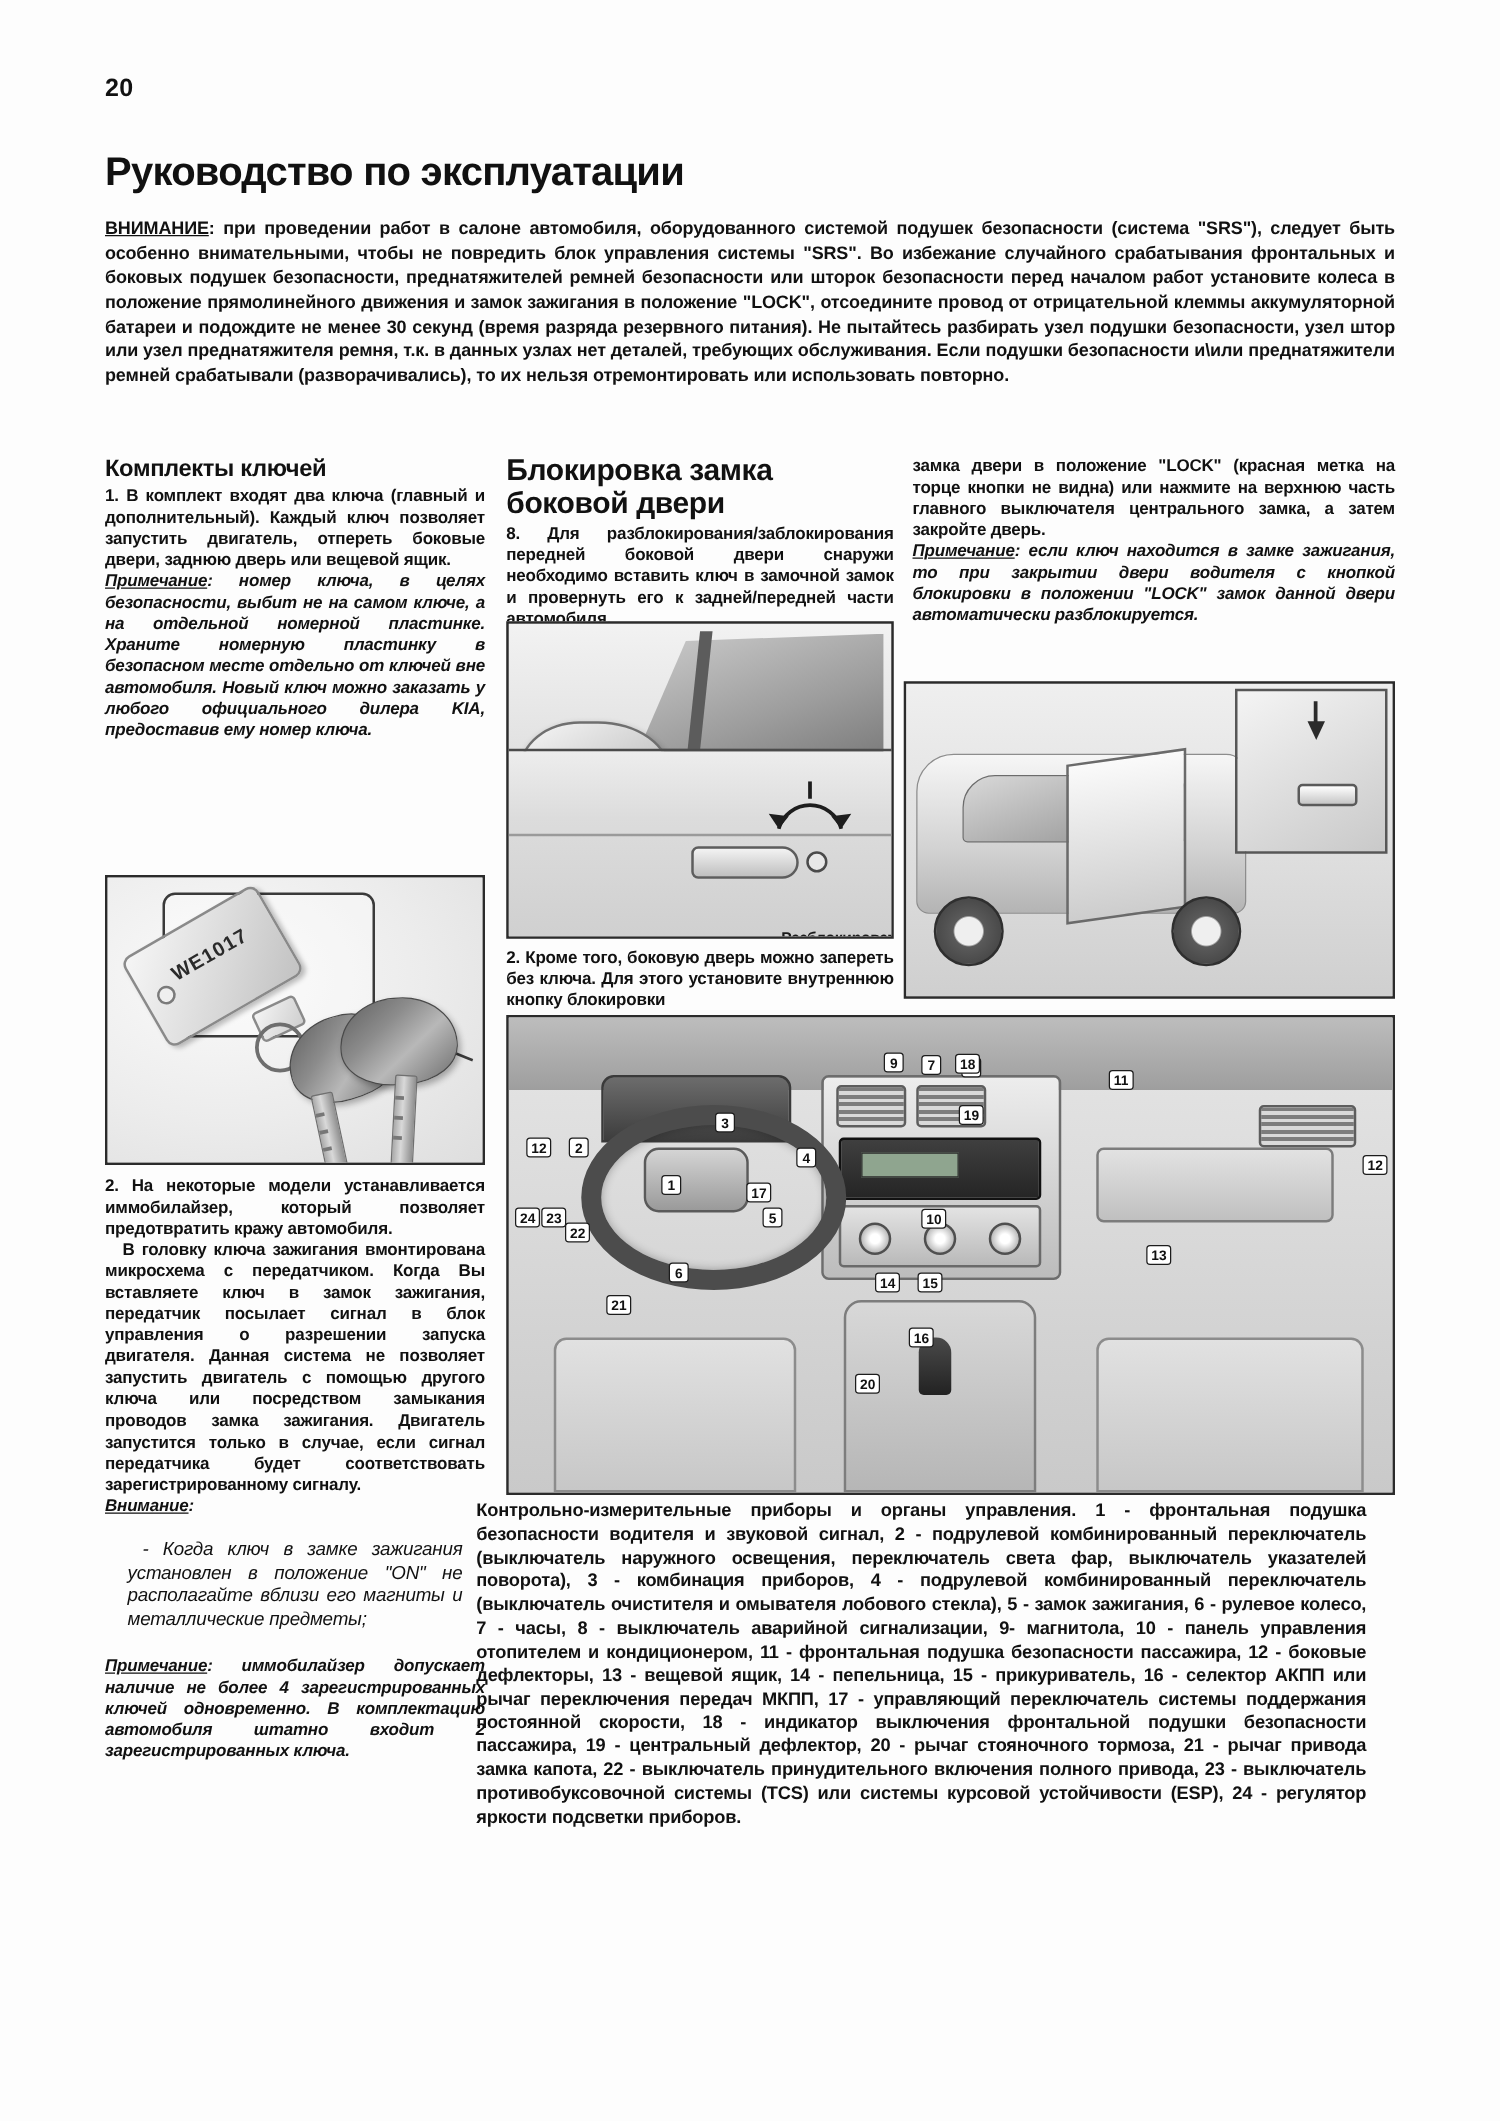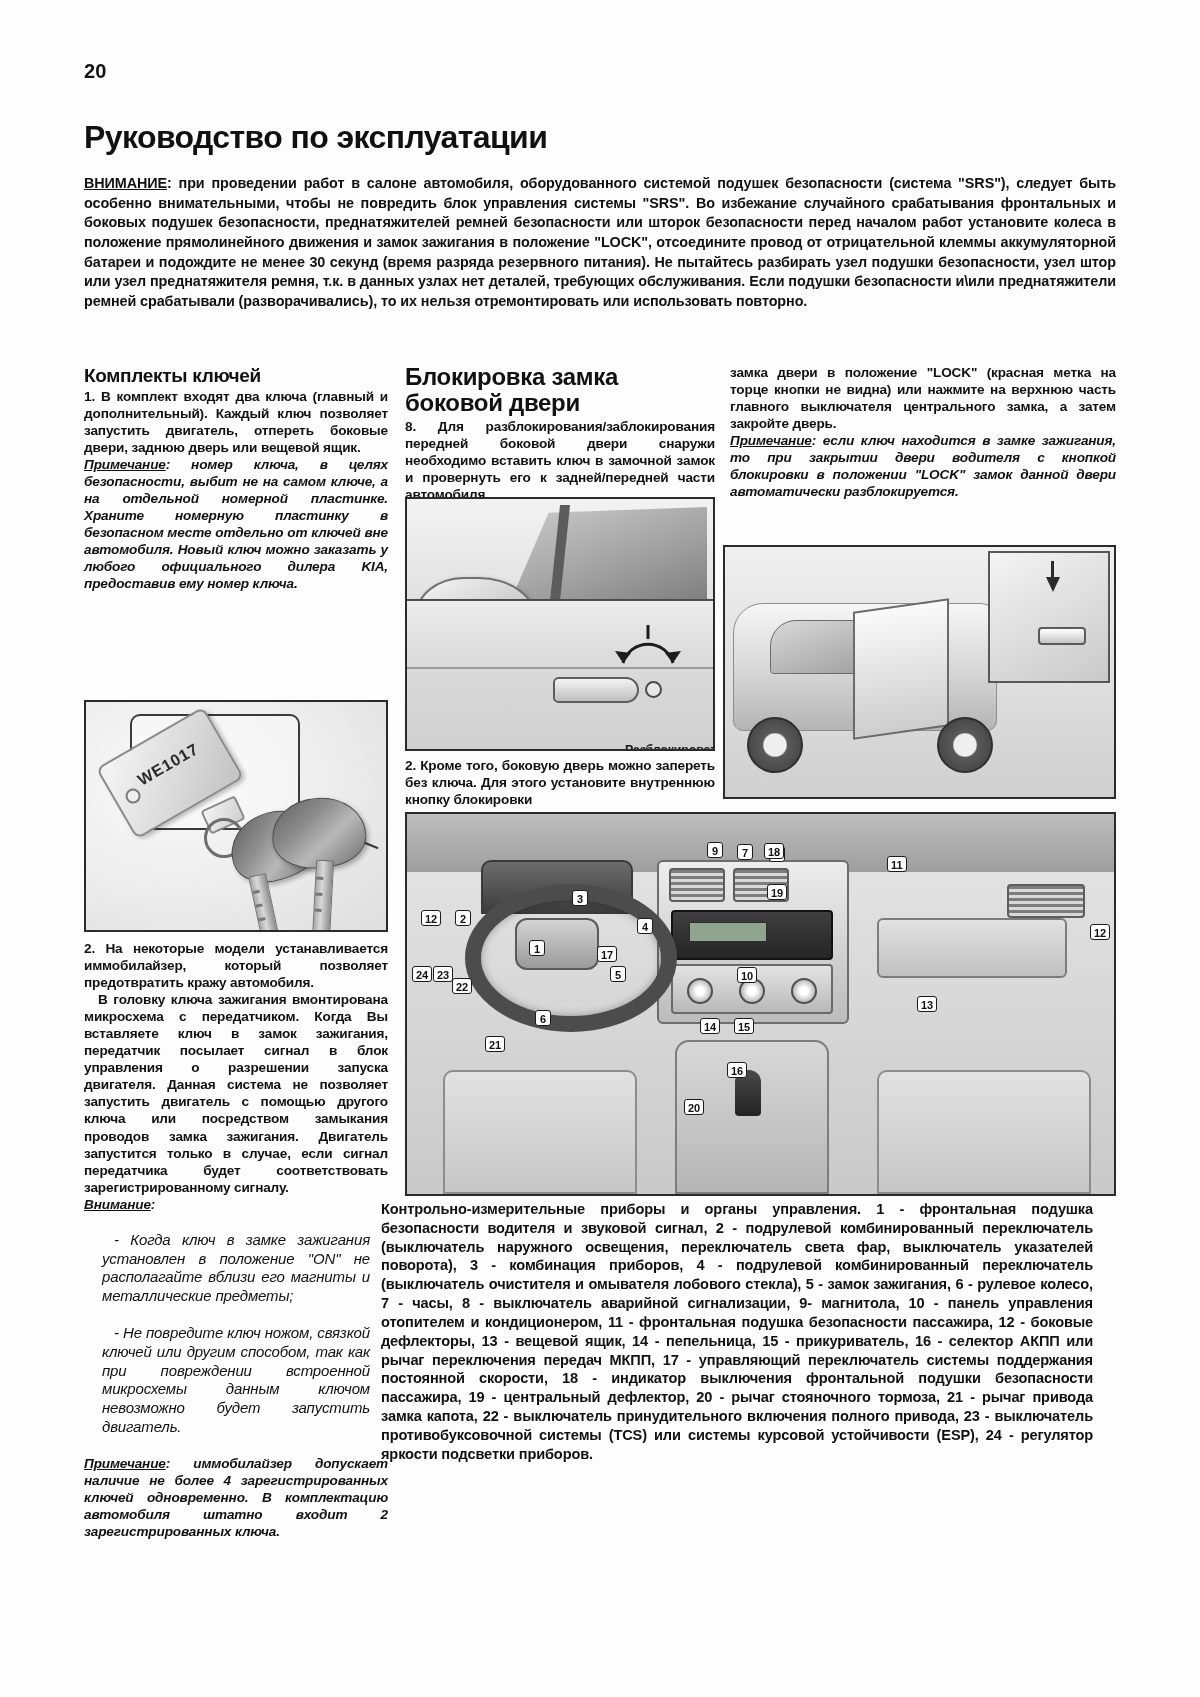--- a/index.html
+++ b/index.html
@@ -460,21 +460,20 @@
       <div class="blade-notch" style="left:0;top:32px;"></div>
       <div class="blade-notch" style="left:0;top:48px;"></div>
     </div>
   </div>
 
   <div class="col" style="left:84px; top:940px; width:304px;">
     <p class="body-text">2. На некоторые модели устанавливается иммобилайзер, который позволяет предотвратить кражу автомобиля.</p>
     <p class="body-text indent">В головку ключа зажигания вмонтирована микросхема с передатчиком. Когда Вы вставляете ключ в замок зажигания, передатчик посылает сигнал в блок управления о разрешении запуска двигателя. Данная система не позволяет запустить двигатель с помощью другого ключа или посредством замыкания проводов замка зажигания. Двигатель запустится только в случае, если сигнал передатчика будет соответствовать зарегистрированному сигналу.</p>
     <p class="note"><span class="note-lead">Внимание</span><span>:</span></p>
     <p class="bullet">- Когда ключ в замке зажигания установлен в положение "ON" не располагайте вблизи его магниты и металлические предметы;</p>
-    <p class="bullet">- Не повредите ключ ножом, связкой ключей или другим способом, так как при повреждении встроенной микросхемы данным ключом невозможно будет запустить двигатель.</p>
     <p class="note"><span class="note-lead">Примечание</span><span>: иммобилайзер допускает наличие не более 4 зарегистрированных ключей одновременно. В комплектацию автомобиля штатно входит 2 зарегистрированных ключа.</span></p>
   </div>
 
   <div class="col col-mid">
     <h2 class="section-title">Блокировка замка боковой двери</h2>
     <p class="body-text">8. Для разблокирования/заблокирования передней боковой двери снаружи необходимо вставить ключ в замочной замок и провернуть его к задней/передней части автомобиля.</p>
   </div>
 
   <div class="figure fig-door">
     <div class="door-bg"></div>

